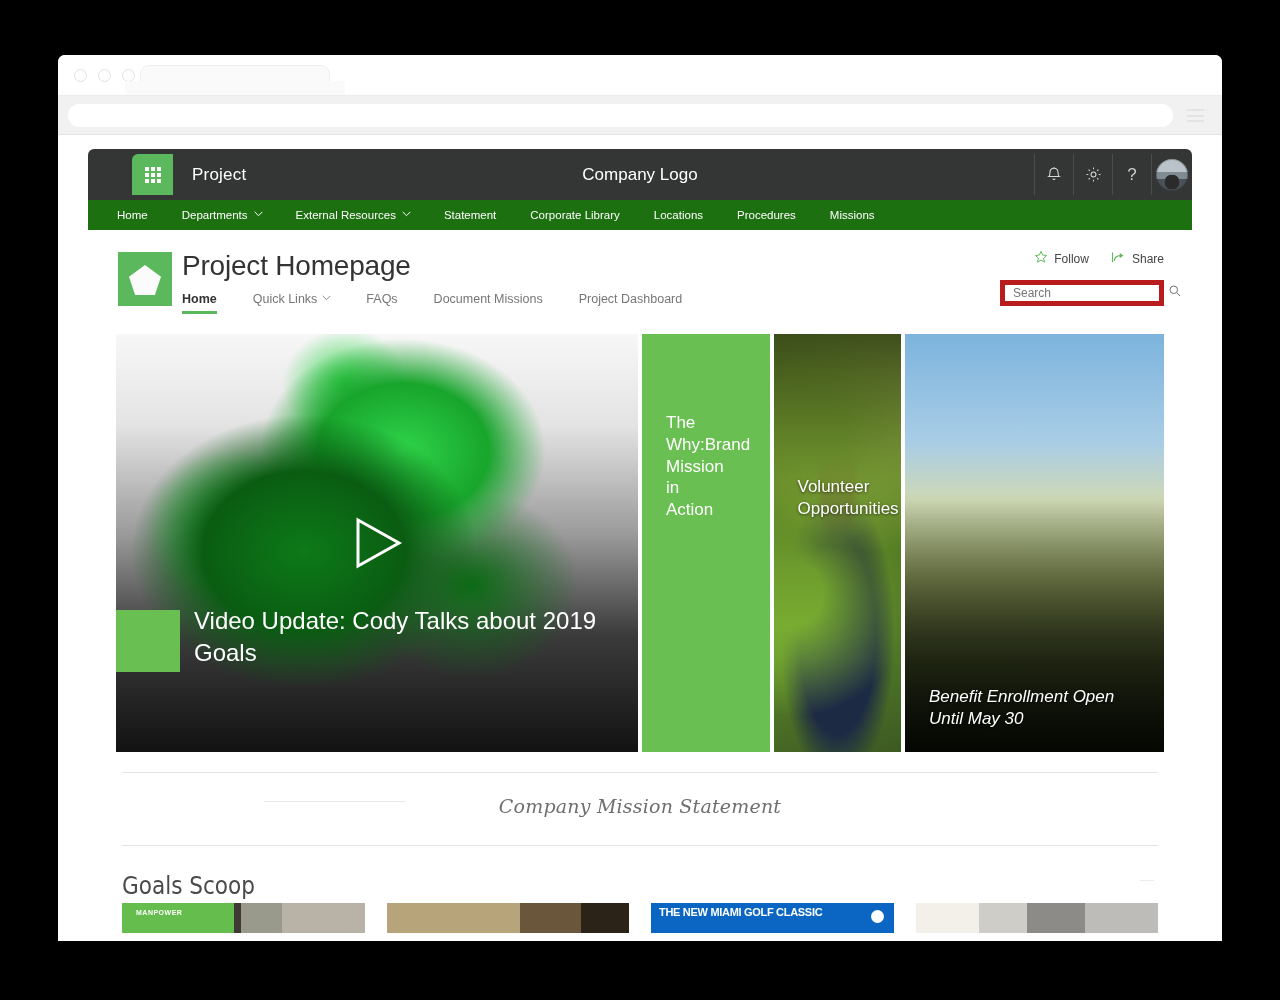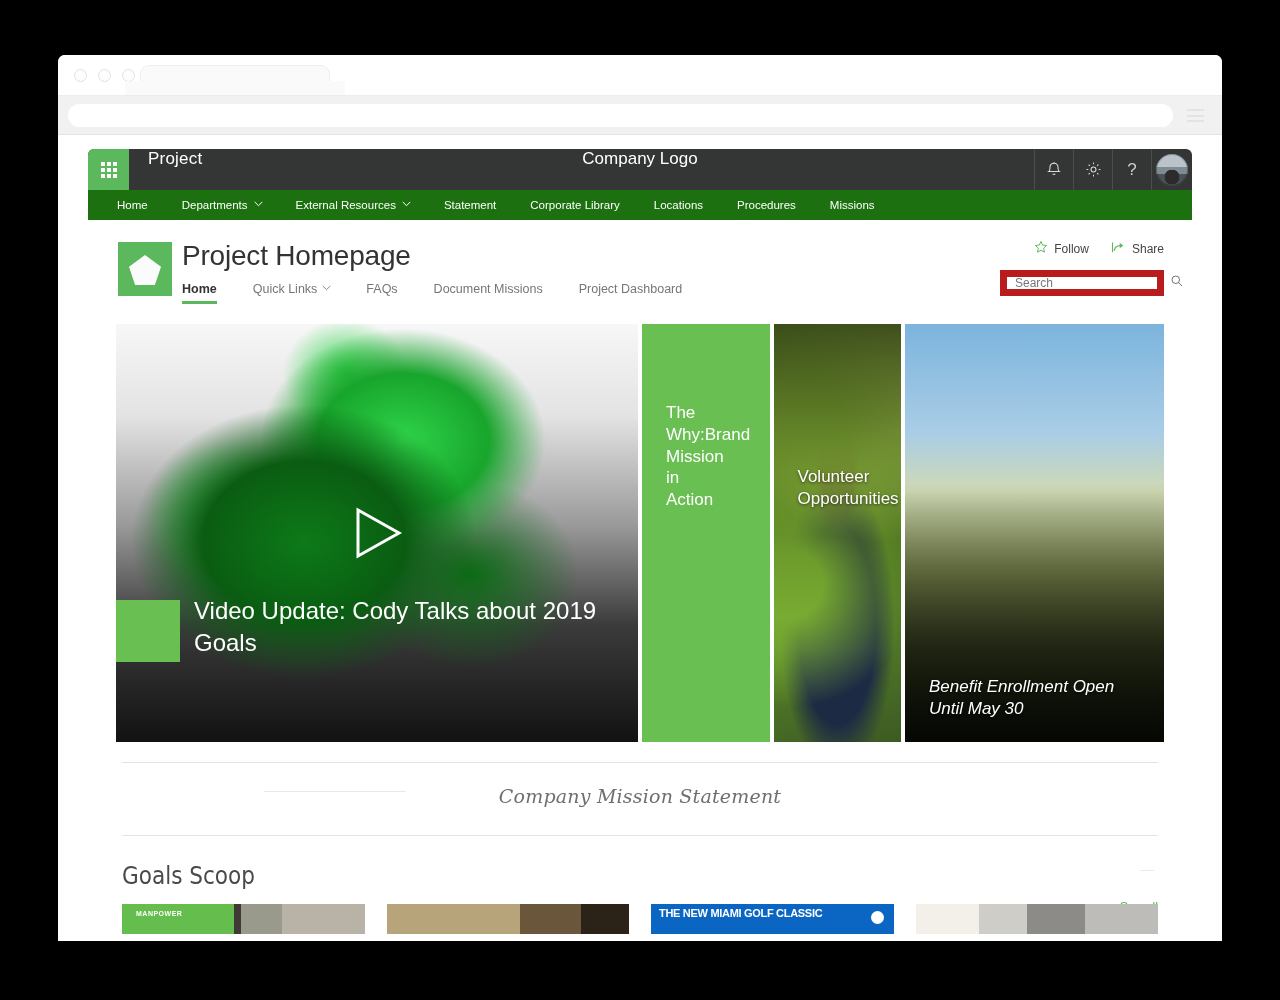--- a/index.html
+++ b/index.html
@@ -78,24 +78,24 @@
     position: absolute;
     left: 30px; top: 94px;
     width: 1104px; height: 792px;
     background: #ffffff;
     overflow: hidden;
   }
 
   
   .suitebar {
     position: relative;
-    height: 41px;
+    height: 51px;
     background: #333634;
     border-radius: 6px 6px 0 0;
-    display: flex; 
+    display: flex; align-items: center; padding-left: 44px;
   }
   .waffle {
     width: 41px; height: 41px;
     background: #5cb85c;
     border-radius: 6px 0 0 0;
     display: flex; align-items: center; justify-content: center;
   }
   .waffle-grid {
     display: grid; grid-template-columns: repeat(3, 4px);
     grid-template-rows: repeat(3, 4px); gap: 2px;
@@ -179,21 +179,21 @@
   }
   .hdr-actions {
     position: absolute; right: 28px; top: 20px;
     display: flex; gap: 22px; font-size: 12px; color: #444;
   }
   .hdr-actions span.lbl { color: #444; }
   .hdr-act { display: flex; align-items: center; gap: 6px; }
   .searchbox {
     position: absolute; right: 28px; top: 50px;
     width: 164px; height: 26px;
-    border: 7px solid #b91c1c; background: #fff;
+    border: 5px solid #b91c1c; background: #fff;
     display: flex; align-items: center; padding: 0 8px;
   }
   .searchbox input {
     border: none; outline: none; flex: 1;
     font-size: 12px; color: #666;
     font-family: "Liberation Sans", sans-serif;
     background: transparent;
   }
   .searchbox input::placeholder { color: #767676; }
 
@@ -308,21 +308,21 @@
   }
   .scoop-seeall {
     position: absolute; right: 0; top: 38px;
     color: #5cb85c; font-size: 12.5px; text-decoration: none;
   }
   .scoop-tick {
     position: absolute; right: 4px; top: 8px;
     width: 14px; height: 1px; background: #ebebeb;
   }
   .scoop-cards {
-    display: flex; gap: 22px; margin-top: 14px;
+    display: flex; gap: 22px; margin-top: 3px;
   }
   .scoop-card {
     flex: 1; height: 30px; overflow: hidden; position: relative;
   }
   .sc-1 {
     background: linear-gradient(90deg, #64bd4c 0 46%, #3f3a33 46% 49%, #9a9a8c 49% 66%, #b9b2a6 66% 100%);
   }
   .sc-1 .sc-label {
     position: absolute; left: 14px; top: 6px;
     color: #ffffff; font-size: 7px; font-weight: 700; letter-spacing: .5px;

